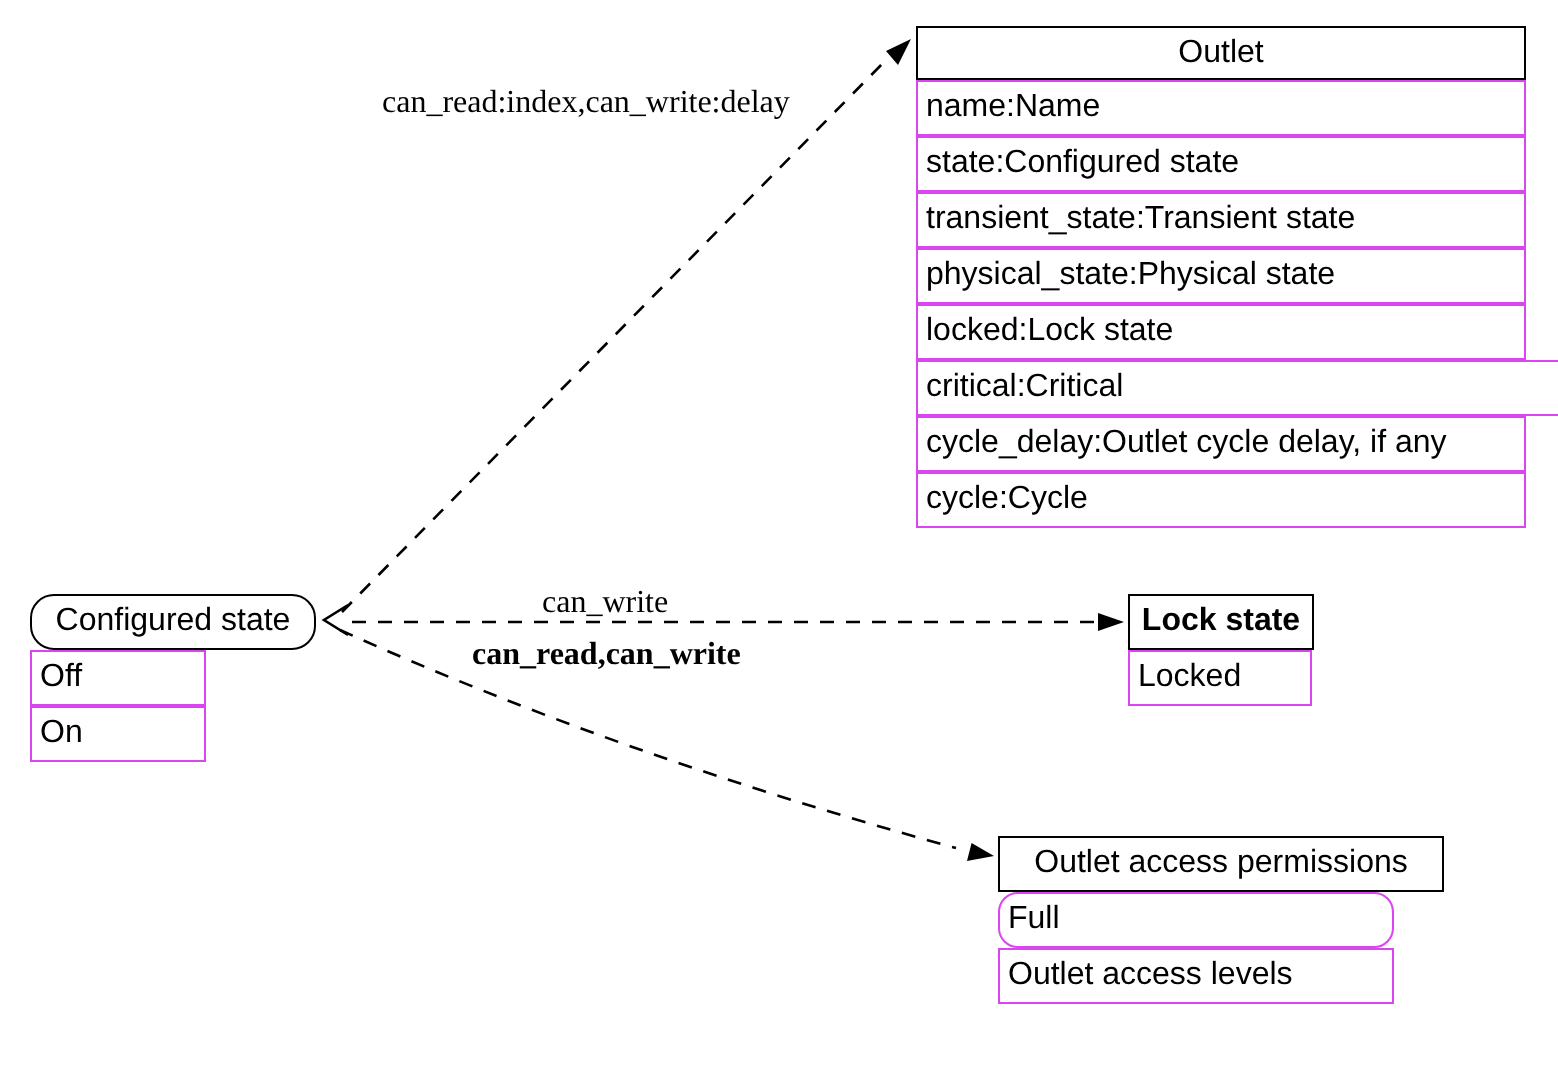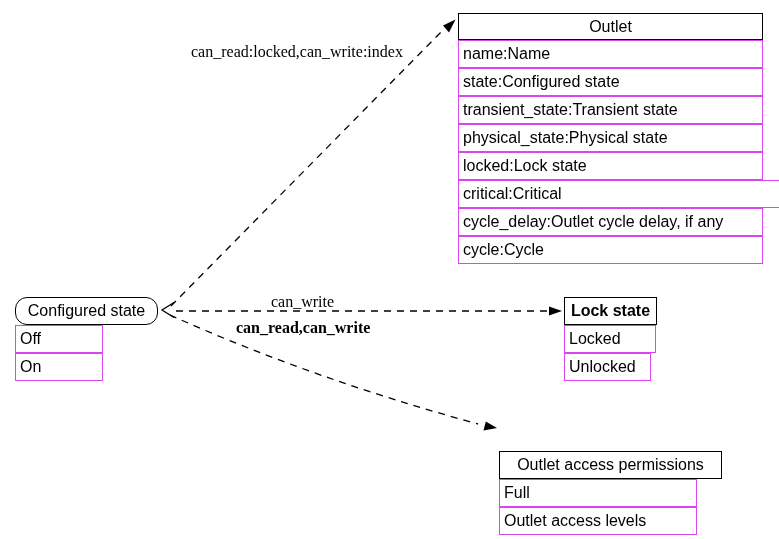--- a/index.html
+++ b/index.html
@@ -50,29 +50,28 @@
     <div>
       <div class="row" style="width:88px;">Off</div>
       <div class="row" style="width:88px;">On</div>
     </div>
   </div>
 
   <div class="node" style="left:564px;top:297px;">
     <div class="hdr" style="width:93px;height:28px;font-weight:bold;">Lock state</div>
     <div>
       <div class="row" style="width:92px;">Locked</div>
-      <div class="row" style="width:87px;">Unlocked</div>
     </div>
   </div>
 
-  <div class="node" style="left:499px;top:418px;margin-top:33px;">
+  <div class="node" style="left:499px;top:418px;">
     <div class="hdr" style="width:223px;height:28px;">Outlet access permissions</div>
     <div>
-      <div class="row" style="width:198px;">Full</div>
+      <div class="row" style="width:198px;border-radius:10px;">Full</div>
       <div class="row" style="width:198px;">Outlet access levels</div>
     </div>
   </div>
 
-  <div class="elabel" style="left:191px;top:43px;">can_read:locked,can_write:index</div>
+  <div class="elabel" style="left:191px;top:43px;">can_read:index,can_write:delay</div>
   <div class="elabel" style="left:271px;top:293px;">can_write</div>
   <div class="elabel" style="left:236px;top:319px;font-weight:bold;">can_read,can_write</div>
 
 </div>
 
 </body></html>

